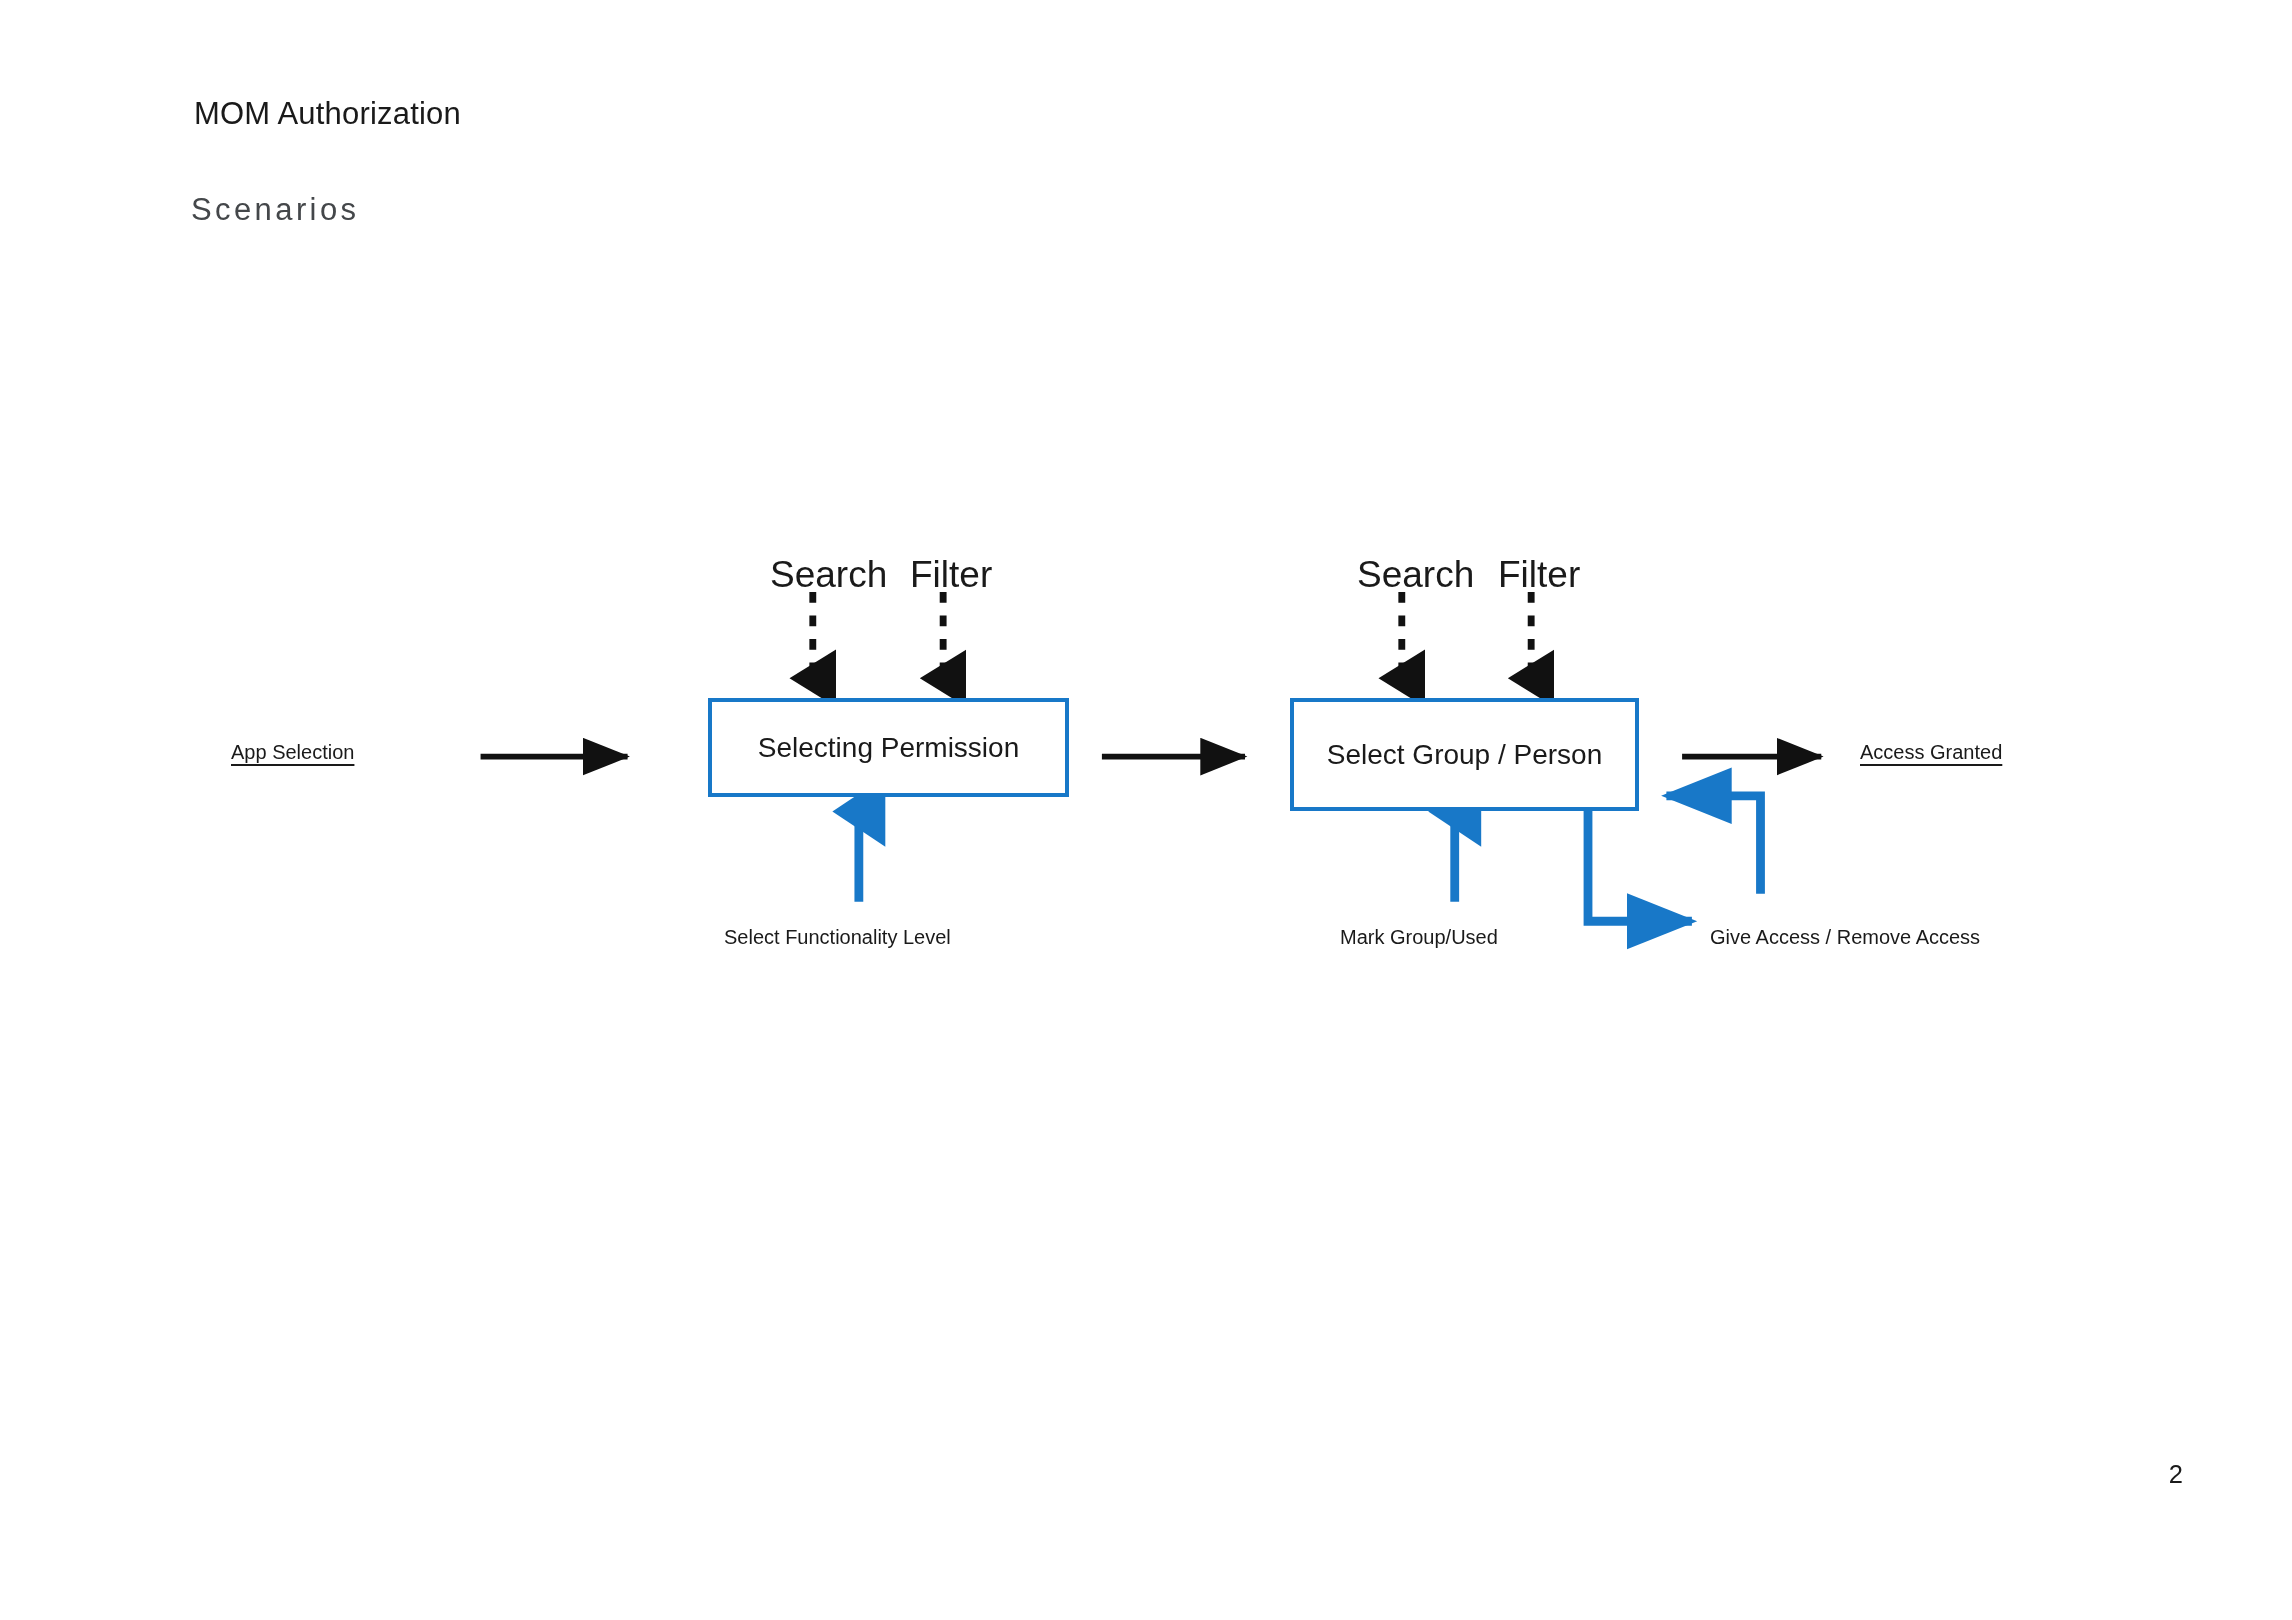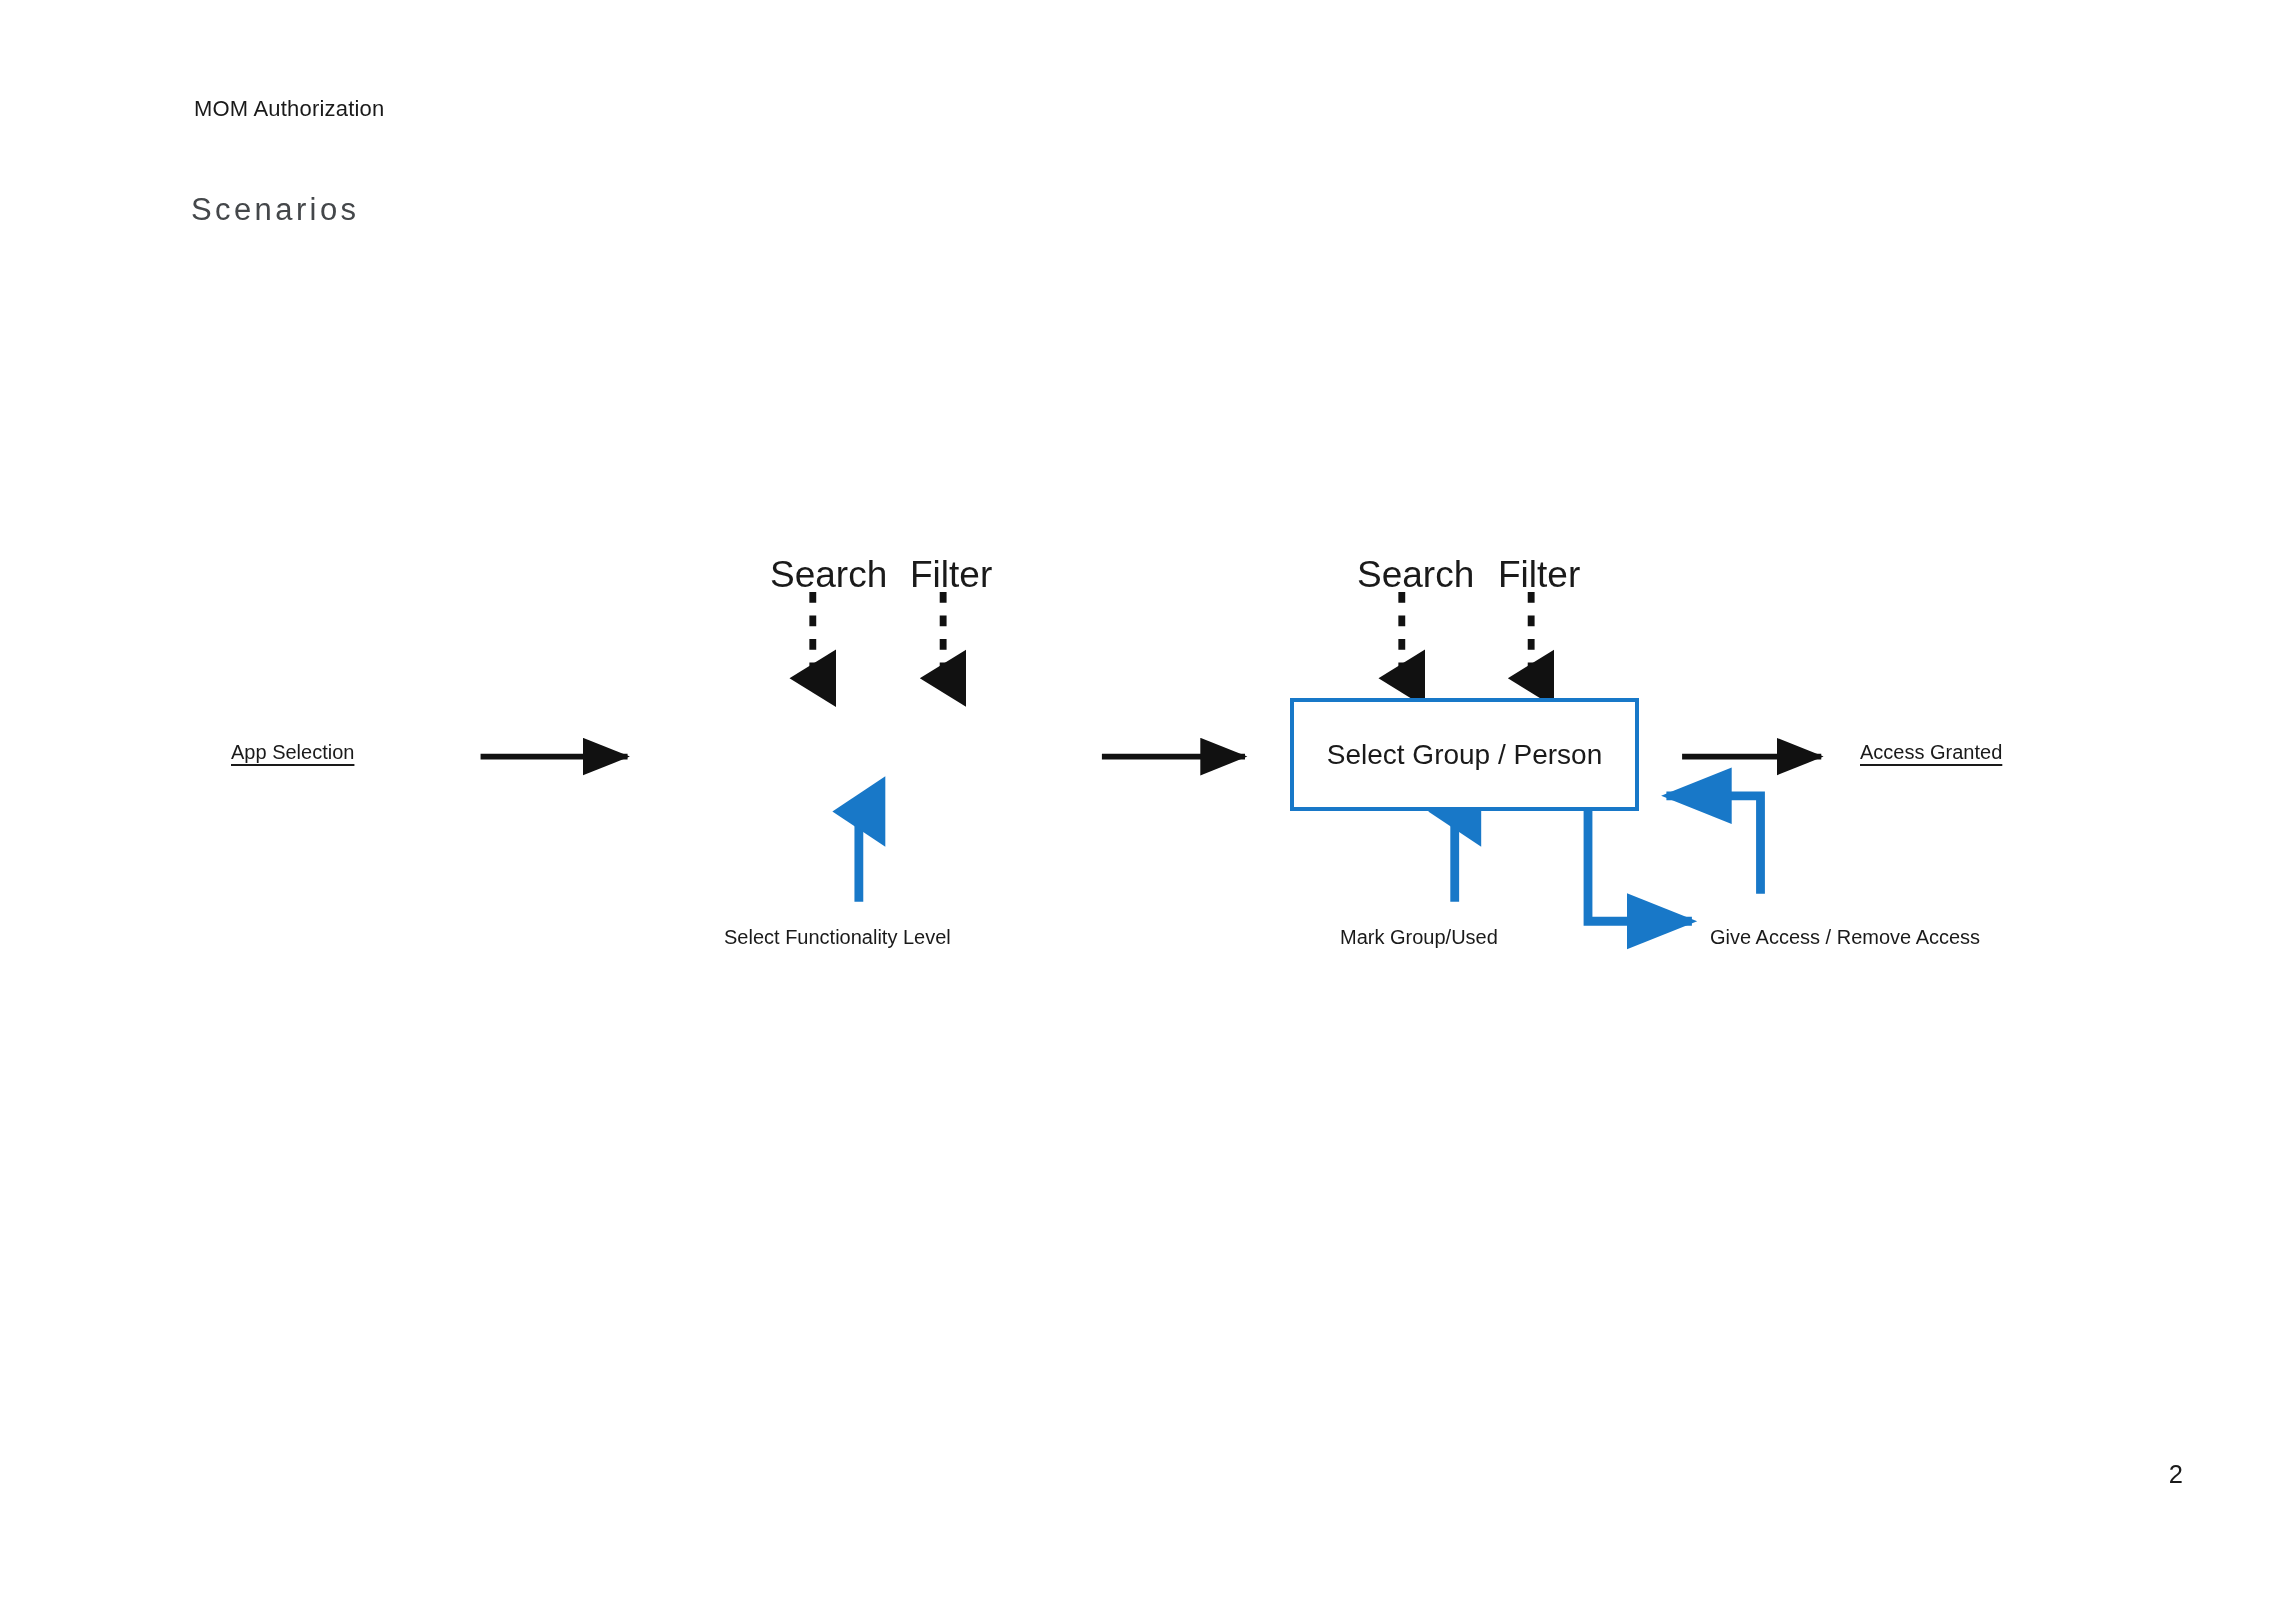--- a/index.html
+++ b/index.html
@@ -13,21 +13,21 @@
     position: relative;
     font-family: "Liberation Sans", sans-serif;
     overflow: hidden;
   }
 
   
   #slide-title {
     position: absolute;
     left: 194px;
     top: 96px;
-    font-size: 22px;
+    font-size: 31px;
     color: #1a1a1a;
     letter-spacing: 0.2px;
     white-space: nowrap;
   }
   #section-heading {
     position: absolute;
     left: 191px;
     top: 192px;
     font-size: 31px;
     color: #44474a;
@@ -169,20 +169,23 @@
     </g>
 
     <g>
 
       <path d="M 1620 816 L 1620 940 L 1726 940" fill="none" stroke="#1878c8" stroke-width="9" marker-end="url(#arrow-blue)"></path>
 
       <path d="M 1796 912 L 1796 812 L 1700 812" fill="none" stroke="#1878c8" stroke-width="9" marker-end="url(#arrow-blue)"></path>
     </g>
   </svg>
 
+  <div class="process-box" id="box-selecting-permission">
+    <span class="box-label">Selecting Permission</span>
+  </div>
 
   <div class="process-box" id="box-select-group-person">
     <span class="box-label">Select Group / Person</span>
   </div>
 
   <div class="node-text underlined" id="label-app-selection">App Selection</div>
 
   <div class="node-text underlined" id="label-access-granted">Access Granted</div>
 
   <div class="small-label" id="label-search-1">Search</div>

